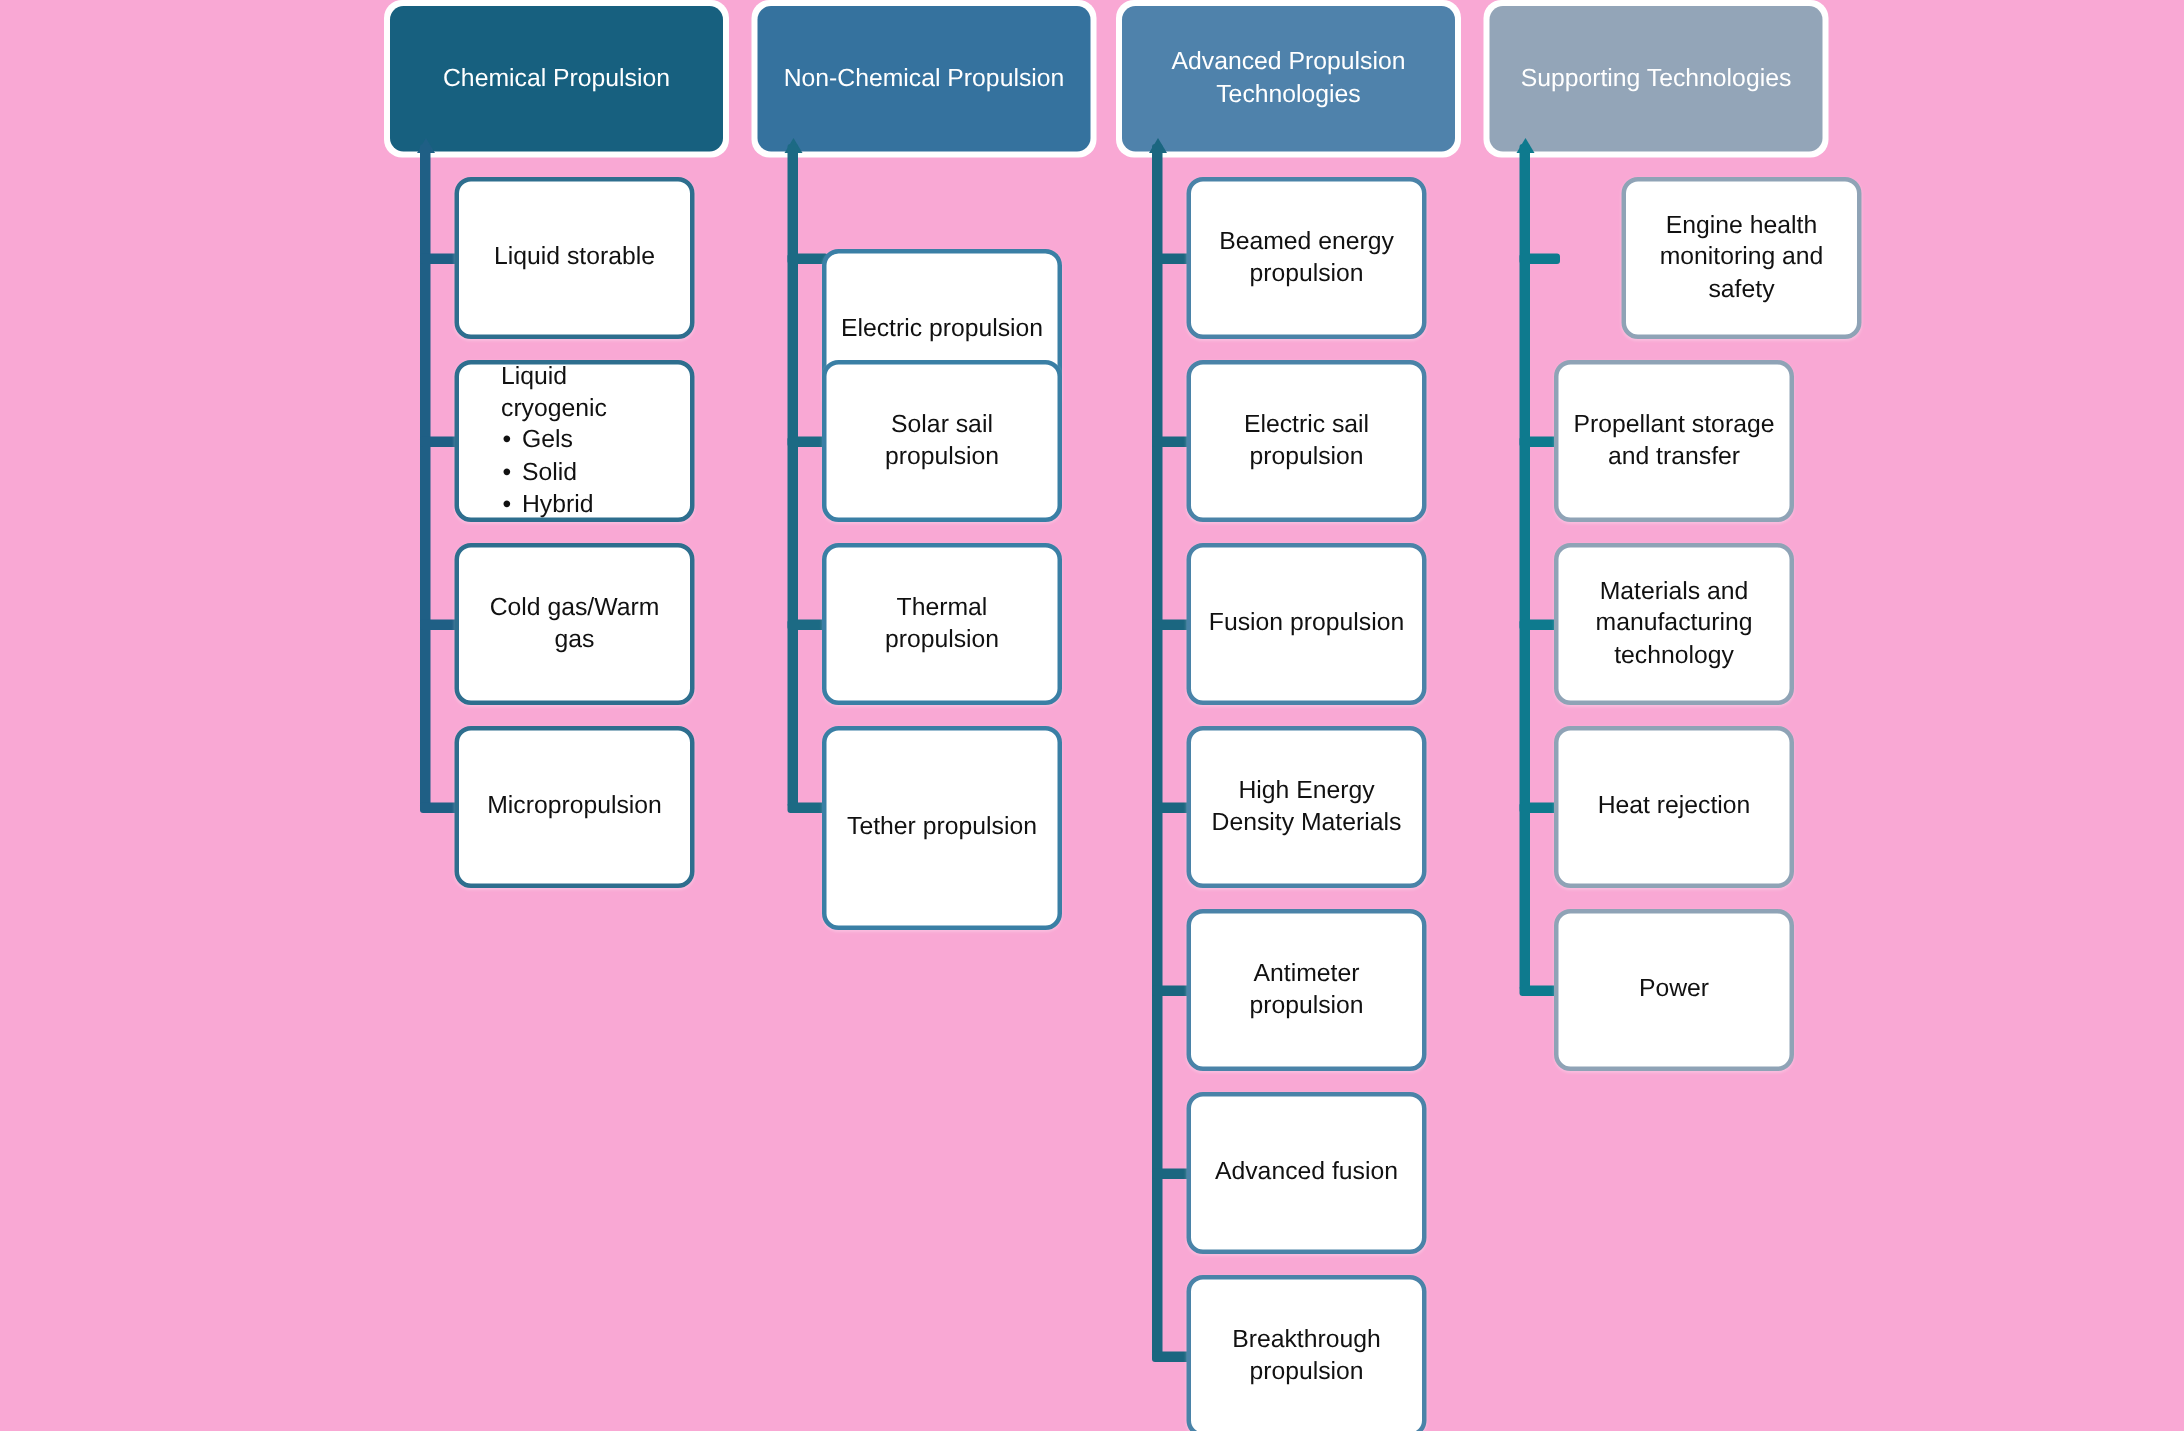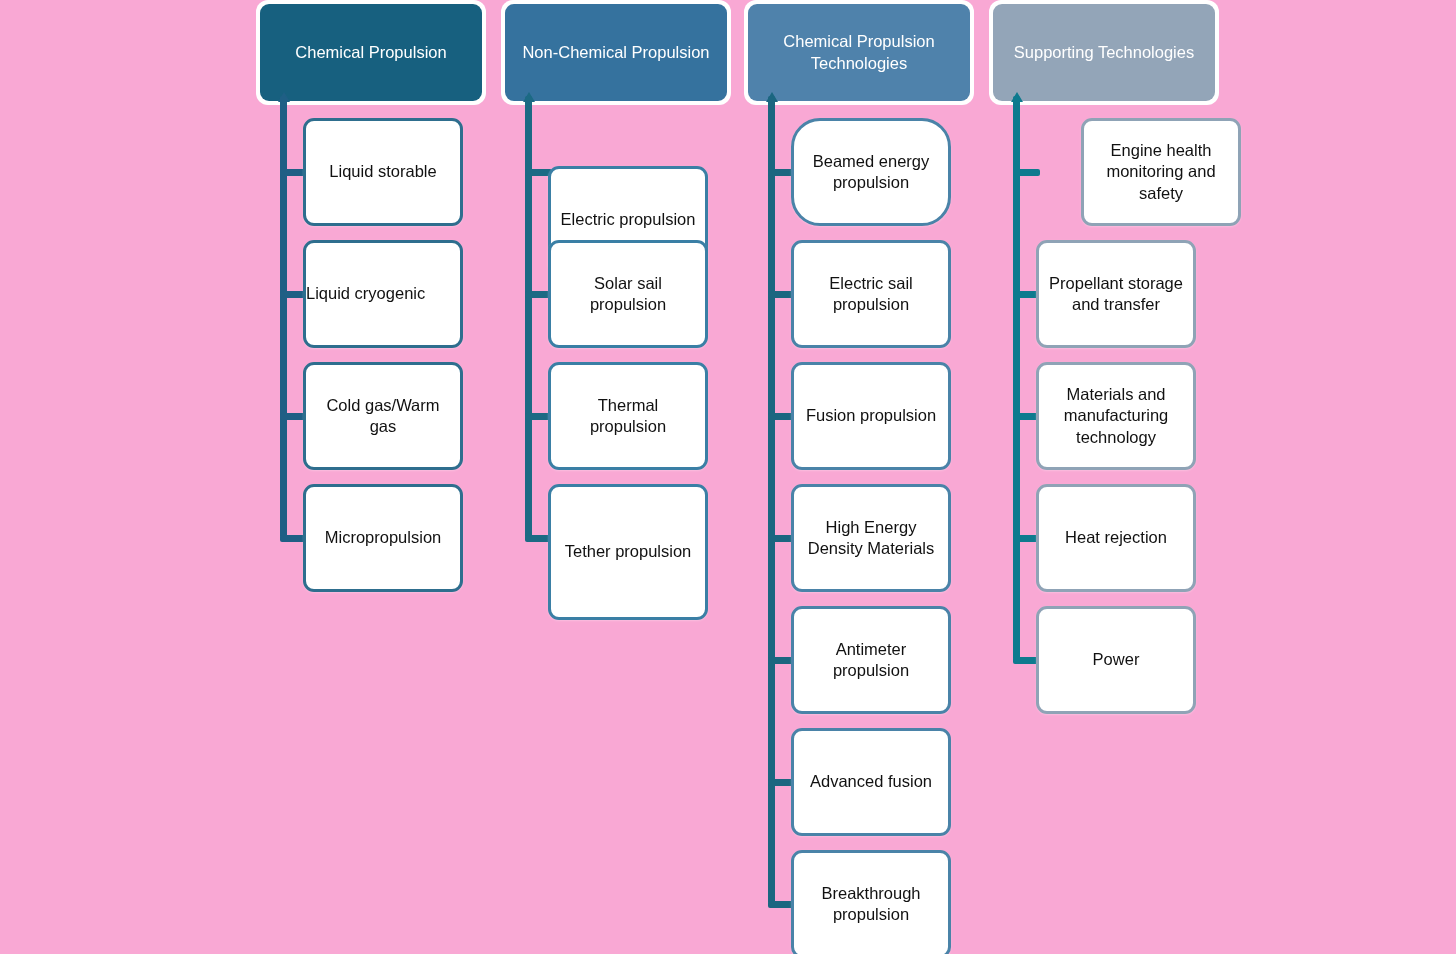--- a/index.html
+++ b/index.html
@@ -67,21 +67,21 @@
     text-align: center;
     font-size: 16.5px;
     color: #111111;
     line-height: 1.28;
     padding: 4px 9px;
     box-shadow: 0 1px 2px rgba(255,255,255,0.25);
   }
   .node.left-align {
     justify-content: flex-start;
     text-align: left;
-    padding-left: 0;
+    padding-left: 28px;
   }
   .node .node-text { width: 100%; }
   .node .bullets {
     margin: 0;
     padding: 0;
     list-style: none;
   }
   .node .bullets li {
     padding-left: 14px;
     position: relative;
@@ -125,20 +125,25 @@
       <div class="branch" style="left: 24px; top: 168.5px; width: 27px; background: rgb(31, 95, 133);"></div>
       <div class="node" style="left: 47px; top: 118px; width: 160px; height: 108px; border-color: rgb(46, 110, 142);">
         <div class="node-text">
           <div>Liquid storable</div>
         </div>
       </div>
       <div class="branch" style="left: 24px; top: 290.5px; width: 27px; background: rgb(31, 95, 133);"></div>
       <div class="node left-align" style="left: 47px; top: 240px; width: 160px; height: 108px; border-color: rgb(46, 110, 142);">
         <div class="node-text">
           <div>Liquid cryogenic</div>
+          <ul class="bullets">
+            <li>Gels</li>
+            <li>Solid</li>
+            <li>Hybrid</li>
+          </ul>
         </div>
       </div>
       <div class="branch" style="left: 24px; top: 412.5px; width: 27px; background: rgb(31, 95, 133);"></div>
       <div class="node" style="left: 47px; top: 362px; width: 160px; height: 108px; border-color: rgb(46, 110, 142);">
         <div class="node-text">
           <div>Cold gas/Warm gas</div>
         </div>
       </div>
       <div class="branch" style="left: 24px; top: 534.5px; width: 27px; background: rgb(31, 95, 133);"></div>
       <div class="node" style="left: 47px; top: 484px; width: 160px; height: 108px; border-color: rgb(46, 110, 142);">
@@ -173,26 +178,26 @@
       </div>
       <div class="branch" style="left: 24px; top: 534.5px; width: 27px; background: rgb(28, 106, 132);"></div>
       <div class="node" style="left: 47px; top: 484px; width: 160px; height: 136px; border-color: rgb(58, 127, 165);">
         <div class="node-text">
           <div>Tether propulsion</div>
         </div>
       </div>
     </div>
     <div class="column" style="left: 744px;">
       <div class="header-wrap">
-        <div class="header-box" style="background: rgb(79, 130, 171);">Chemical Propulsion Technologies</div>
+        <div class="header-box" style="background: rgb(79, 130, 171);">Advanced Propulsion Technologies</div>
       </div>
       <div class="arrow-up" style="left: 22px; top: 92px; border-bottom: 10px solid rgb(27, 102, 128);"></div>
       <div class="stem" style="left: 24px; top: 96px; height: 808px; background: rgb(27, 102, 128);"></div>
       <div class="branch" style="left: 24px; top: 168.5px; width: 27px; background: rgb(27, 102, 128);"></div>
-      <div class="node" style="left: 47px; top: 118px; width: 160px; height: 108px; border-color: rgb(74, 131, 168); border-radius: 29px;">
+      <div class="node" style="left: 47px; top: 118px; width: 160px; height: 108px; border-color: rgb(74, 131, 168);">
         <div class="node-text">
           <div>Beamed energy propulsion</div>
         </div>
       </div>
       <div class="branch" style="left: 24px; top: 290.5px; width: 27px; background: rgb(27, 102, 128);"></div>
       <div class="node" style="left: 47px; top: 240px; width: 160px; height: 108px; border-color: rgb(74, 131, 168);">
         <div class="node-text">
           <div>Electric sail propulsion</div>
         </div>
       </div>

